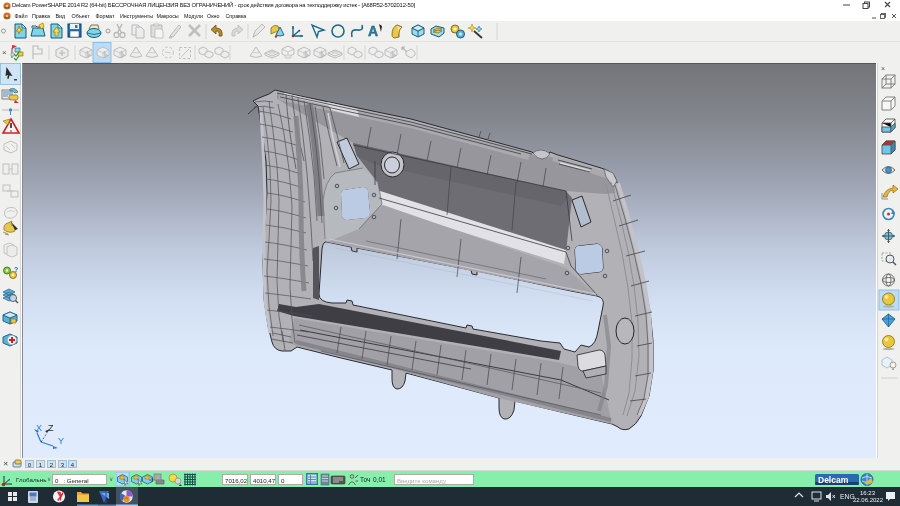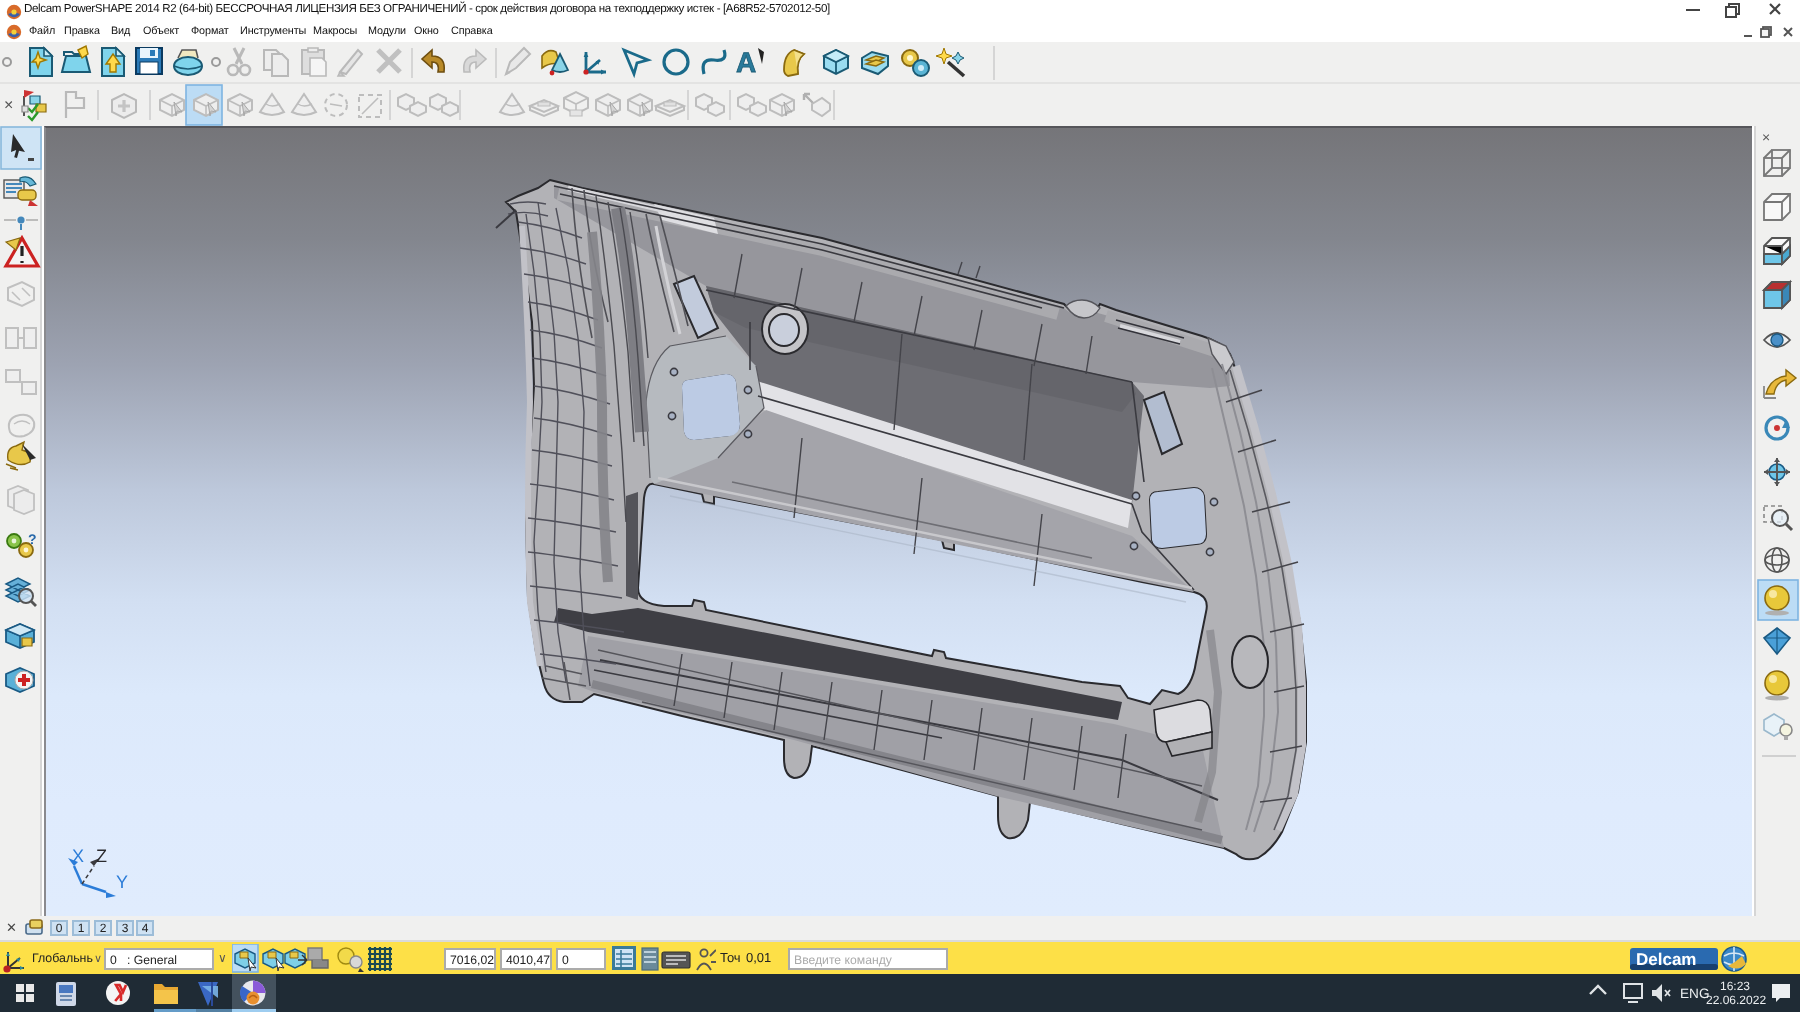--- a/index.html
+++ b/index.html
@@ -17,21 +17,21 @@
 #toolbar1 { left:0; top:21px; width:900px; height:21px; background:#f0f0ef; border-bottom:1px solid #e3e3e2; }
 #toolbar2 { left:0; top:42px; width:900px; height:21px; background:#f0f0ef; }
 
 #lefttools { left:0; top:63px; width:21px; height:395px; background:#f0f0ef; border-right:1px solid #d5d5d5;}
 #viewport { left:22px; top:63px; width:854px; height:395px;
   background:linear-gradient(180deg,#757579 0%,#83868e 14%,#9da3b2 30%,#bdc8db 46%,#d2dff2 60%,#dce9fb 72%,#dfebfd 86%,#e0ecfd 100%);
   border-top:1px solid #55555a; border-left:1px solid #8a8a8e; }
 #righttools { left:877px; top:63px; width:23px; height:395px; background:#f0f0ef; border-left:1px solid #d5d5d5; }
 
 #levelsbar { left:0; top:458px; width:900px; height:12px; background:#f0f0ef; }
-#statusbar { left:0; top:470px; width:900px; height:17px; background:#fde047; border-top:1px solid #d9d9d9; }
+#statusbar { left:0; top:470px; width:900px; height:17px; background:#86efac; border-top:1px solid #d9d9d9; }
 #taskbar { left:0; top:487px; width:900px; height:19px; background:#1f2b35; }
 .levtab { position:absolute; top:1.5px; width:9px; height:8px; background:#cfe2f3; border:1px solid #9dbdd8; font-size:6px; color:#222; text-align:center; line-height:8px; }
 .statxt { position:absolute; font-size:6.5px; color:#222; white-space:nowrap; }
 .coordbox { position:absolute; top:2.5px; height:11px; background:#fff; border:1px solid #ababab; font-size:6.1px; color:#222; padding:2px 1px 0 2px; white-space:nowrap; overflow:hidden; }
 </style>
 </head>
 <body>
 <div id="app">
 
   <div class="abs" id="titlebar">

